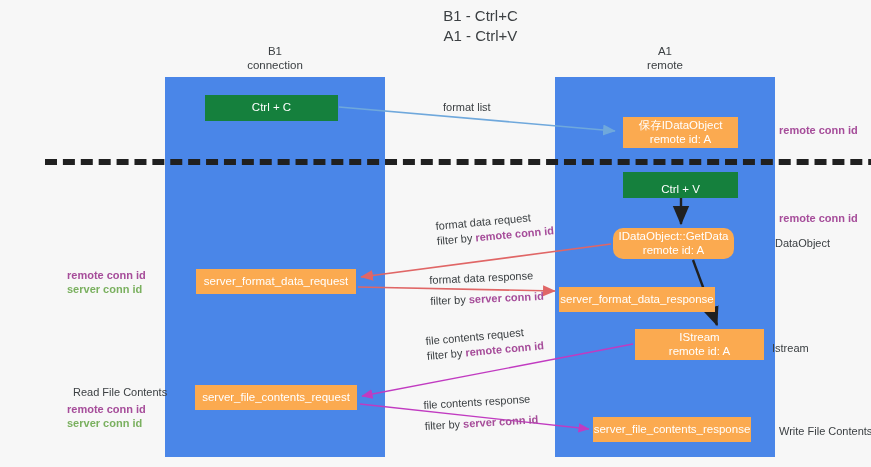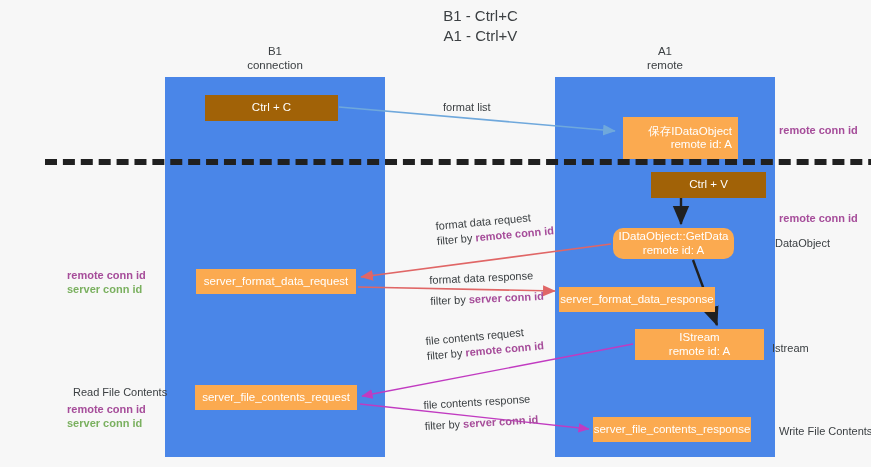--- a/index.html
+++ b/index.html
@@ -36,26 +36,26 @@
   .box{
     box-sizing:border-box;
     display:flex;align-items:center;justify-content:center;
     flex-direction:column;
     color:#ffffff;
     font-size:11.5px;
     line-height:13.5px;
     text-align:center;
     padding:2px 6px;
   }
-  .green{background:#a16207;}
+  .green{background:#15803d;}
   .orange{background:#fbaa50;}
 
   #box-ctrlc{left:160px;top:95px;width:133px;height:26px;}
-  #box-idataobject{left:578px;top:117px;width:115px;height:42px;align-items:flex-end;}
-  #box-ctrlv{left:606px;top:172px;width:115px;height:26px;}
+  #box-idataobject{left:578px;top:117px;width:115px;height:31px;}
+  #box-ctrlv{left:578px;top:172px;width:115px;height:26px;justify-content:flex-end;}
   #box-getdata{left:568px;top:228px;width:121px;height:31px;border-radius:10px;}
   #box-sfdreq{left:151px;top:269px;width:160px;height:25px;justify-content:center;}
   #box-sfdresp{left:514px;top:287px;width:156px;height:25px;}
   #box-istream{left:590px;top:329px;width:129px;height:31px;}
   #box-sfcreq{left:150px;top:385px;width:162px;height:25px;}
   #box-sfcresp{left:548px;top:417px;width:158px;height:25px;}
 
   
   #divider{
     left:0;top:159px;width:871px;height:0;

